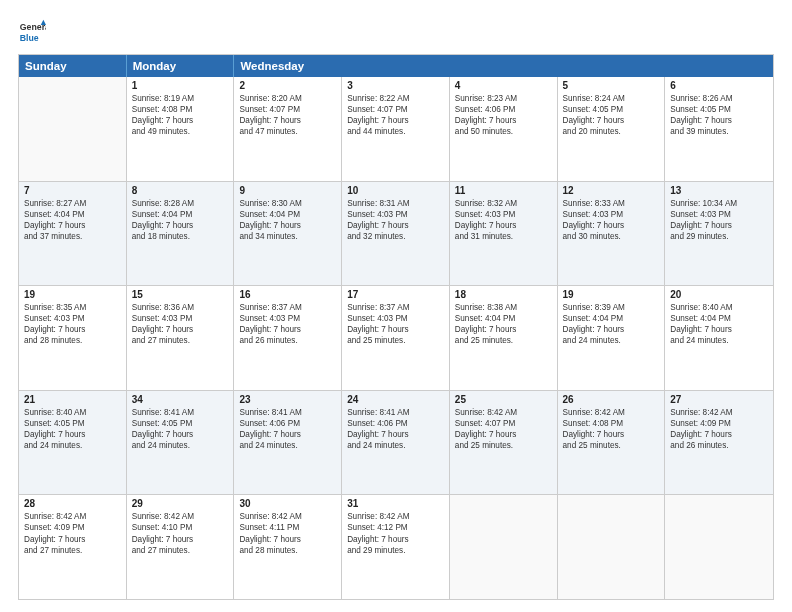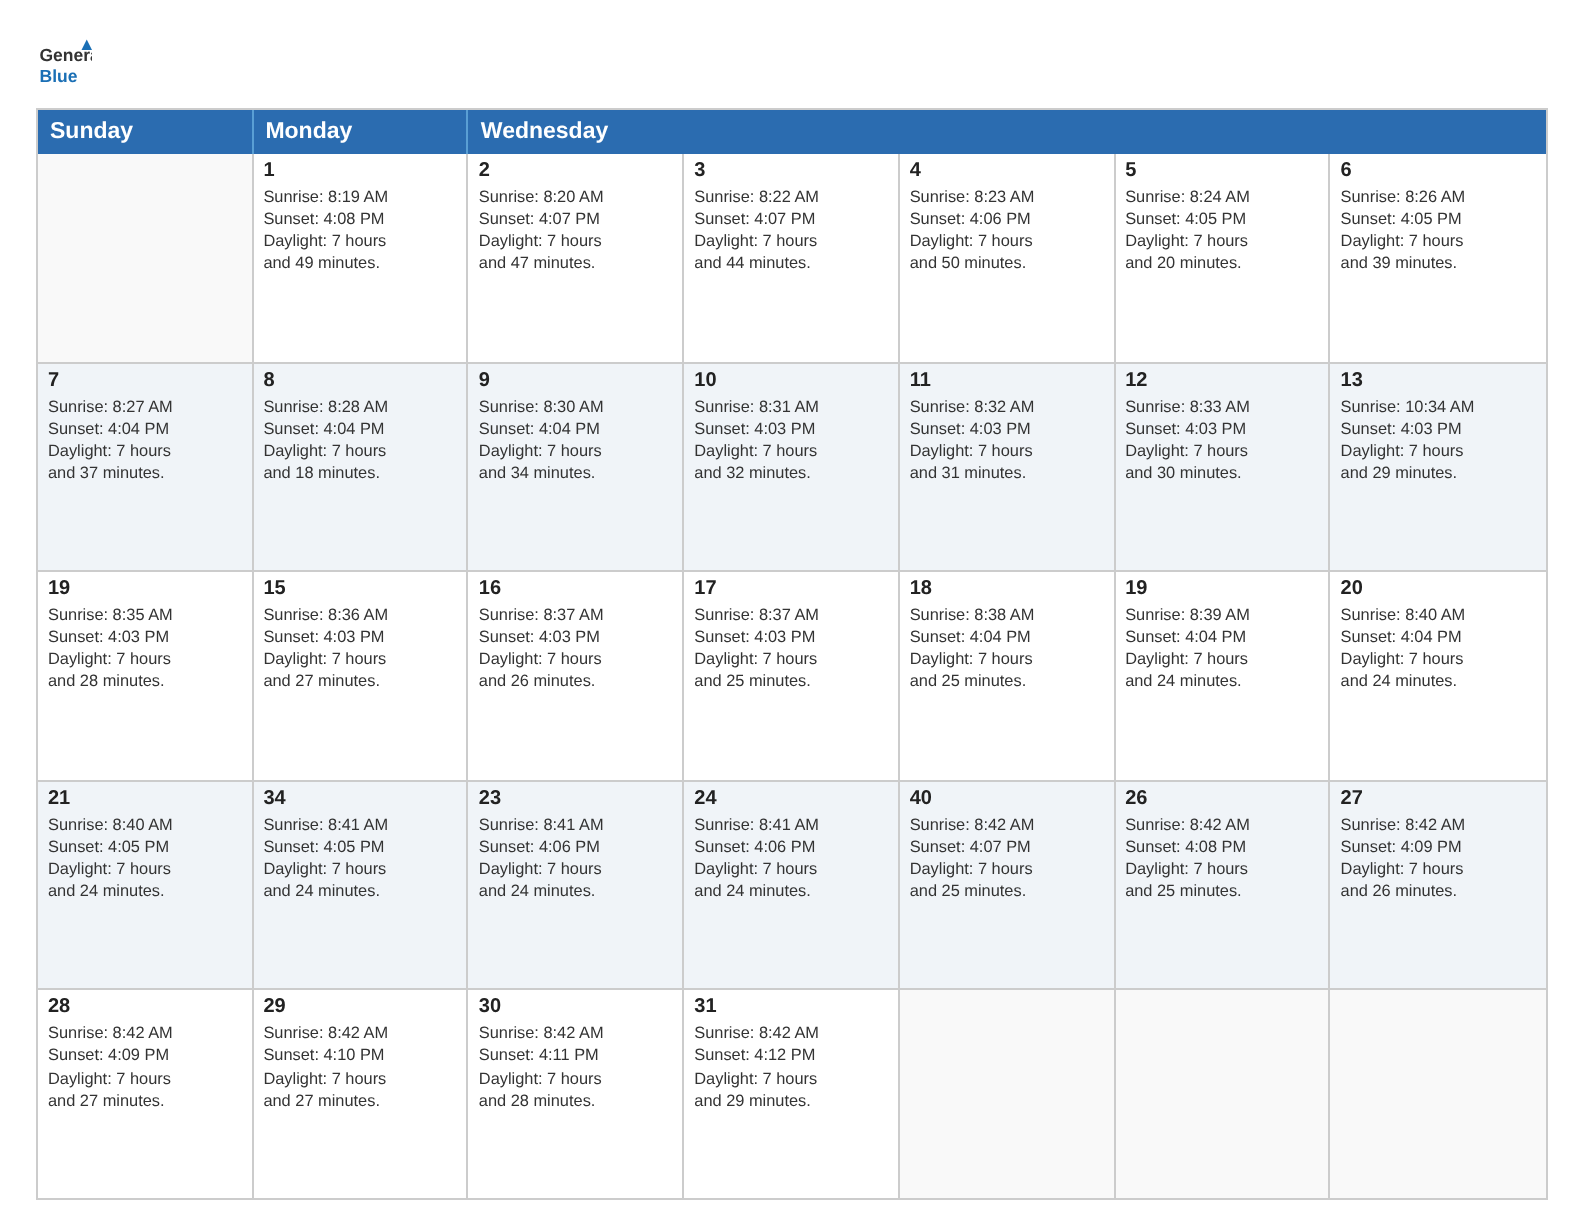--- a/index.html
+++ b/index.html
@@ -309,21 +309,21 @@
             <div class="cell-line">and 24 minutes.</div>
           </div>
           <div class="cal-cell">
             <div class="day-num">24</div>
             <div class="cell-line">Sunrise: 8:41 AM</div>
             <div class="cell-line">Sunset: 4:06 PM</div>
             <div class="cell-line">Daylight: 7 hours</div>
             <div class="cell-line">and 24 minutes.</div>
           </div>
           <div class="cal-cell">
-            <div class="day-num">40</div>
+            <div class="day-num">25</div>
             <div class="cell-line">Sunrise: 8:42 AM</div>
             <div class="cell-line">Sunset: 4:07 PM</div>
             <div class="cell-line">Daylight: 7 hours</div>
             <div class="cell-line">and 25 minutes.</div>
           </div>
           <div class="cal-cell">
             <div class="day-num">26</div>
             <div class="cell-line">Sunrise: 8:42 AM</div>
             <div class="cell-line">Sunset: 4:08 PM</div>
             <div class="cell-line">Daylight: 7 hours</div>

